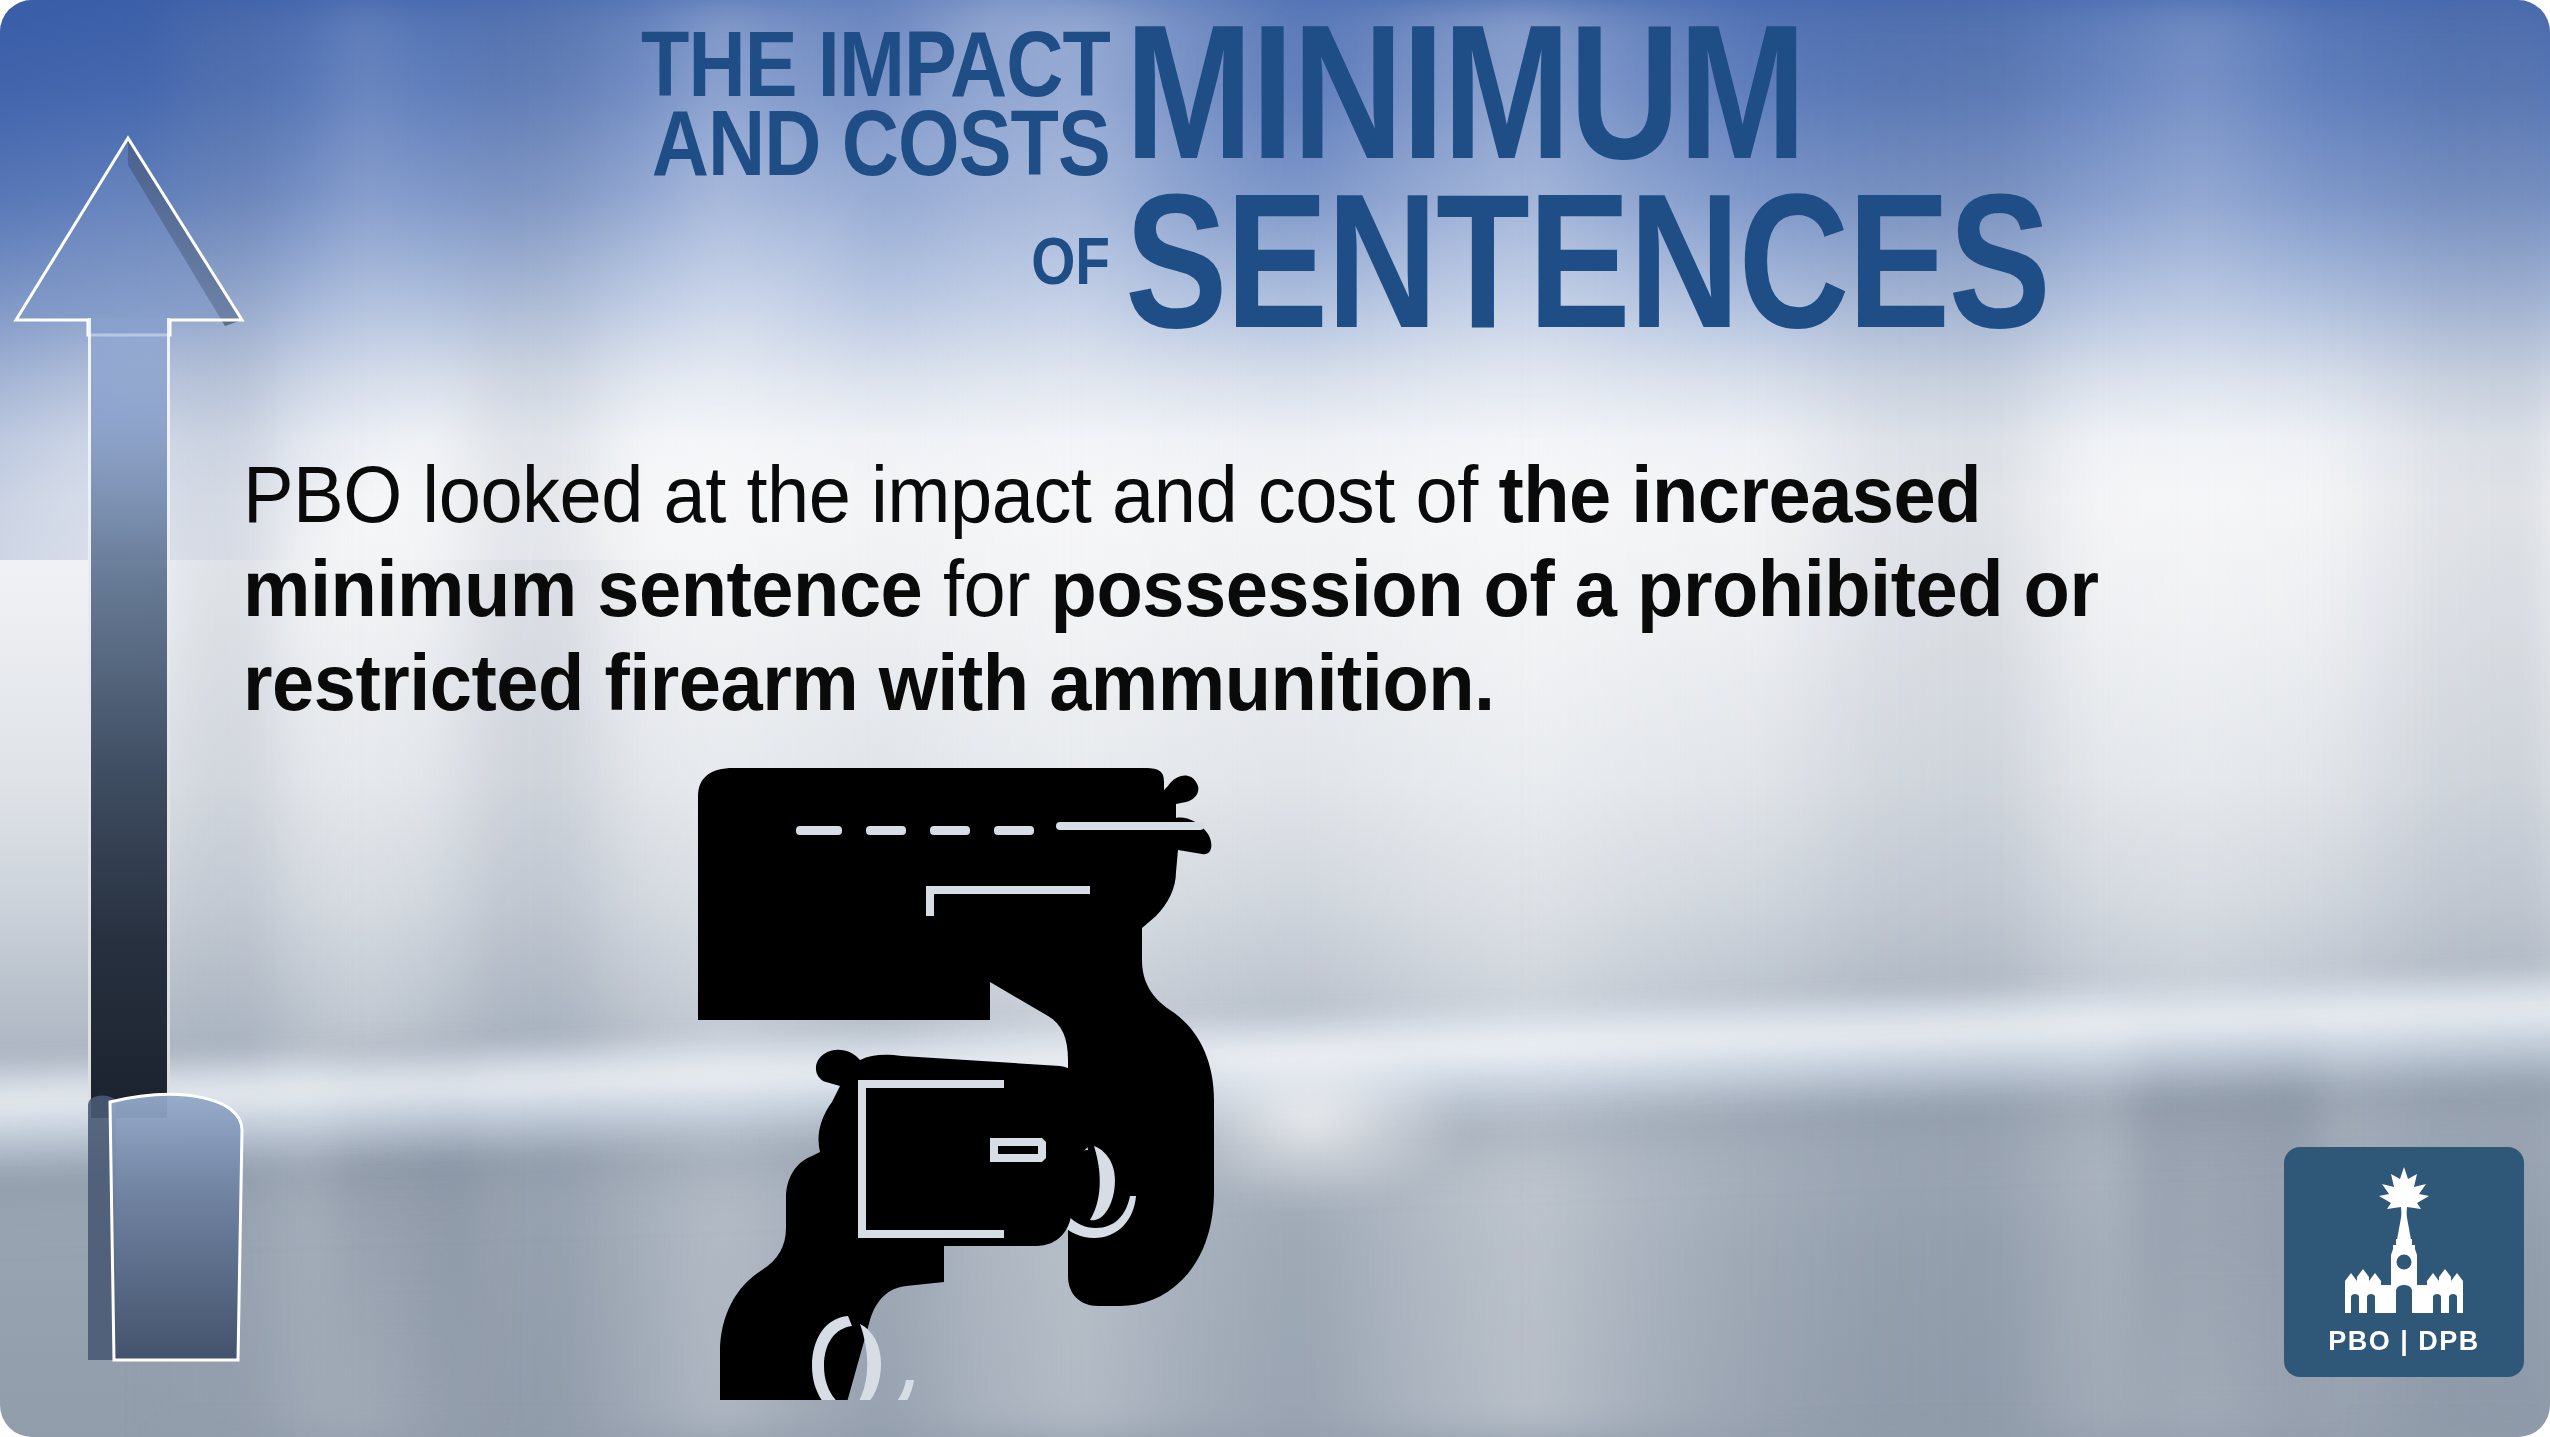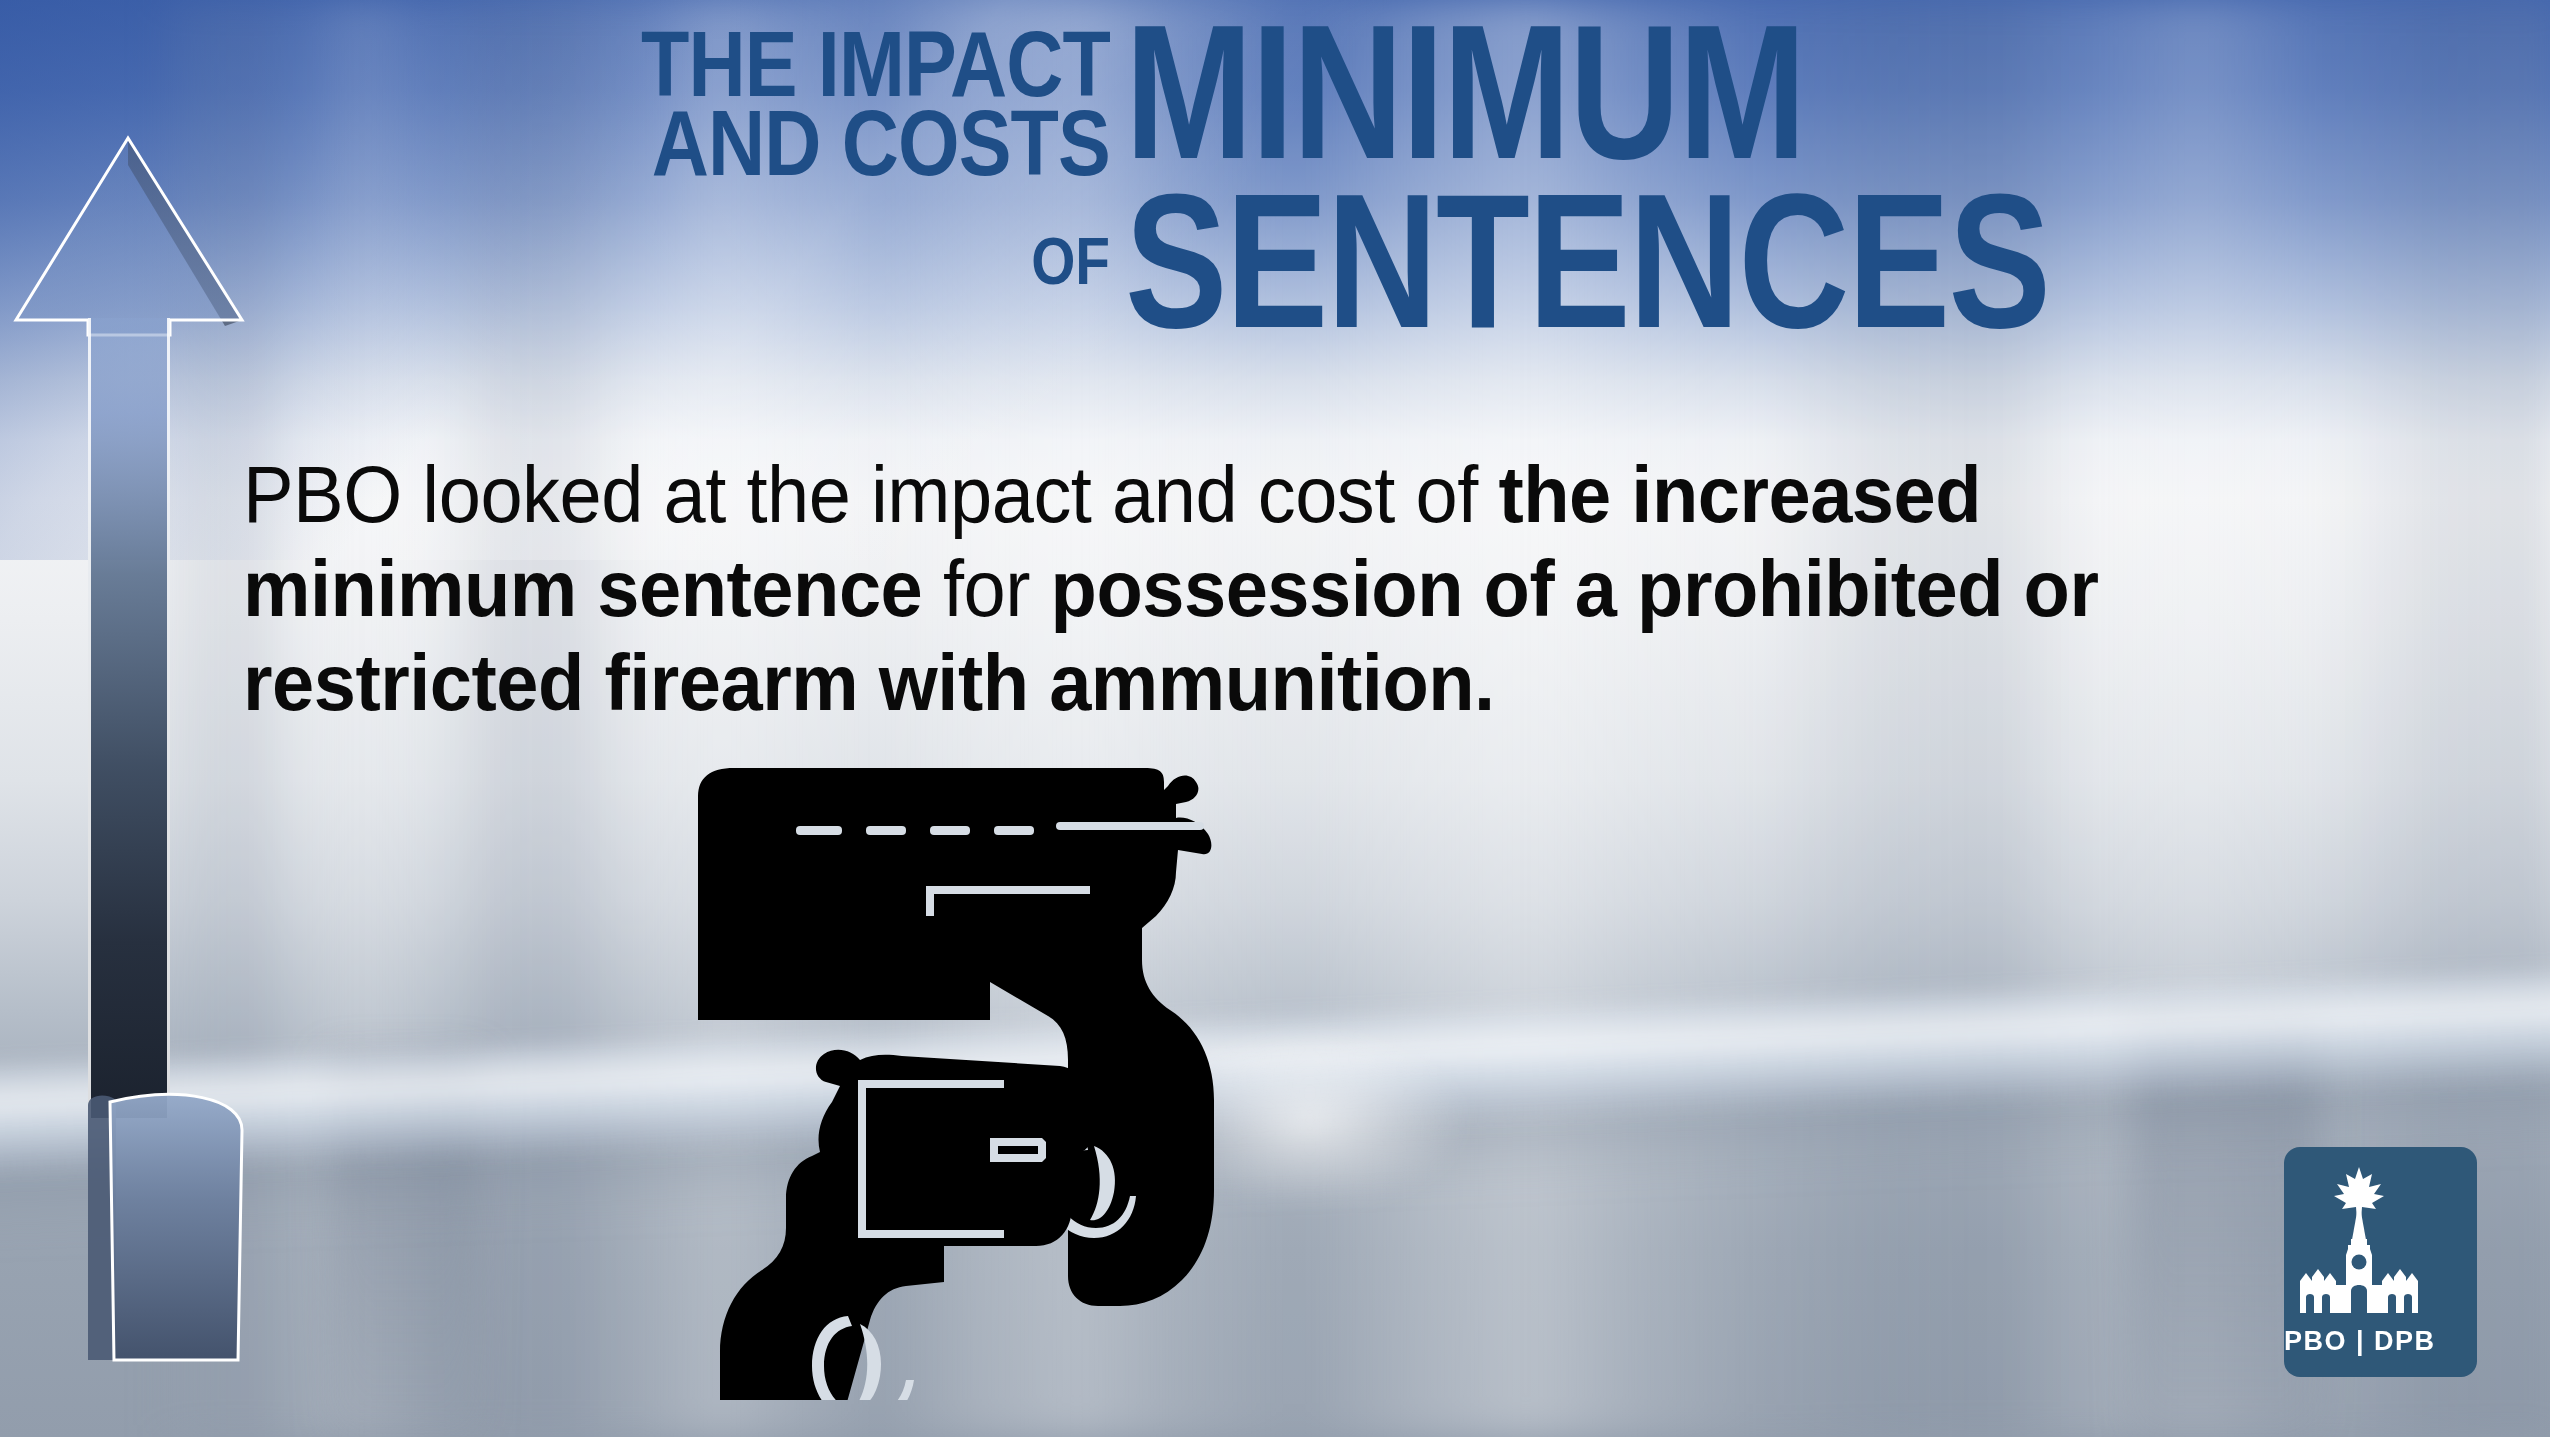--- a/index.html
+++ b/index.html
@@ -2,20 +2,21 @@
 <html><head>
 <meta charset="utf-8">
 <style>
   html,body{margin:0;padding:0;background:#ffffff;}
   *{box-sizing:border-box;}
   .stage{
     position:relative;
     width:2550px;height:1437px;
     overflow:hidden;
     font-family:"Liberation Sans", sans-serif;
+    border-radius:32px;
   }
 
   
   .bg-base{position:absolute;inset:0;
     background:
       linear-gradient(to bottom,
         rgba(69,104,175,1) 0px,
         rgba(84,117,184,1) 90px,
         rgba(119,146,199,1) 200px,
         rgba(168,186,219,1) 300px,
@@ -141,23 +142,23 @@
     transform:scaleX(0.96);
     transform-origin:left top;
   }
   .body-copy b{font-weight:bold;}
 
   
   .guns{position:absolute;left:690px;top:760px;width:1180px;height:640px;}
 
   
   .logo{
-    position:absolute;left:2284px;top:1147px;width:193px;height:230px;
+    position:absolute;left:2284px;top:1147px;width:240px;height:230px;
     background:#2f5878;border-radius:16px;
-    display:flex;flex-direction:column;justify-content:flex-start;
+    display:flex;flex-direction:column;align-items:center;justify-content:flex-start;
     box-shadow:0 0 0 rgba(0,0,0,0);
   }
   .logo-mark{margin-top:18px;}
   .logo-text{
     color:#ffffff;font-weight:bold;font-size:27px;letter-spacing:1.5px;
     margin-top:7px;font-family:"Liberation Sans", sans-serif;
   }
 </style>
 </head>
 <body>

